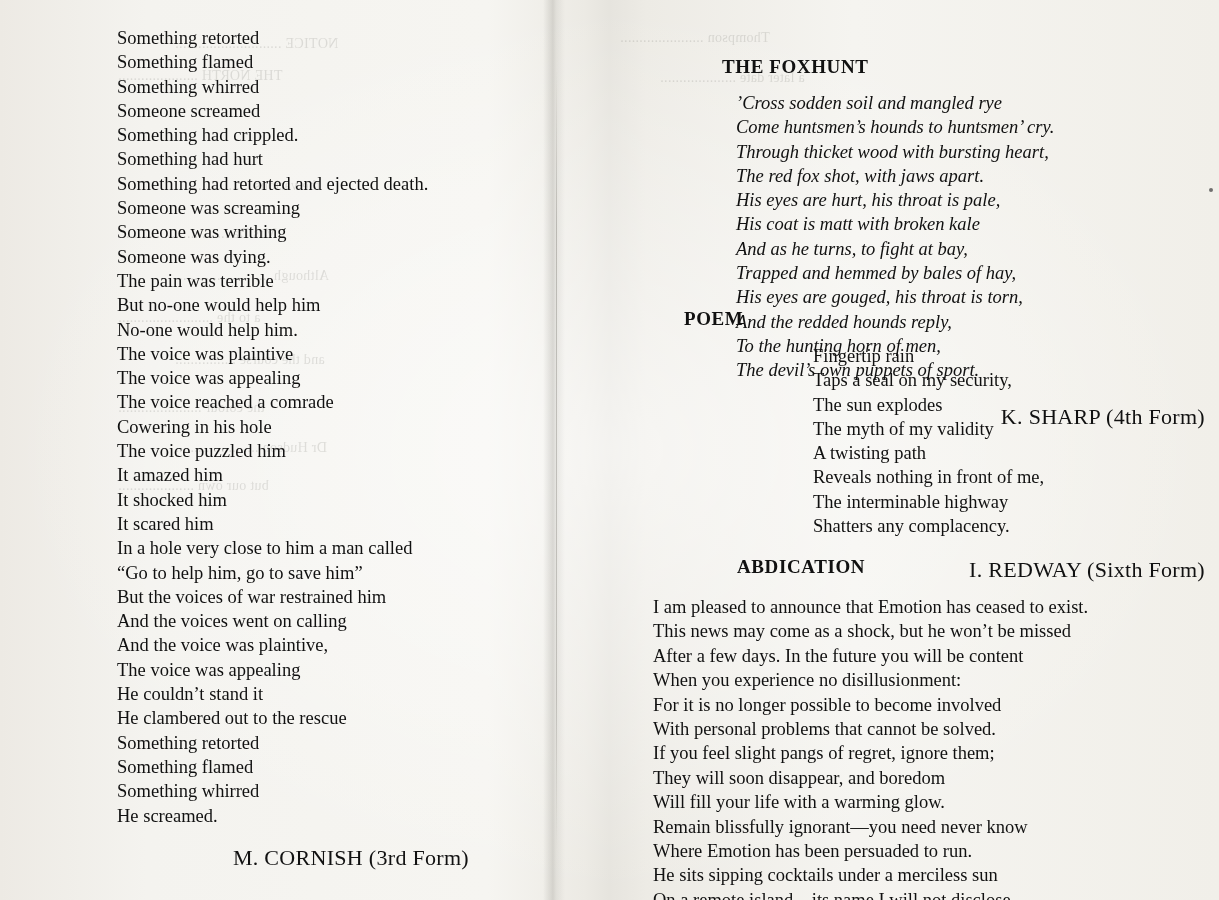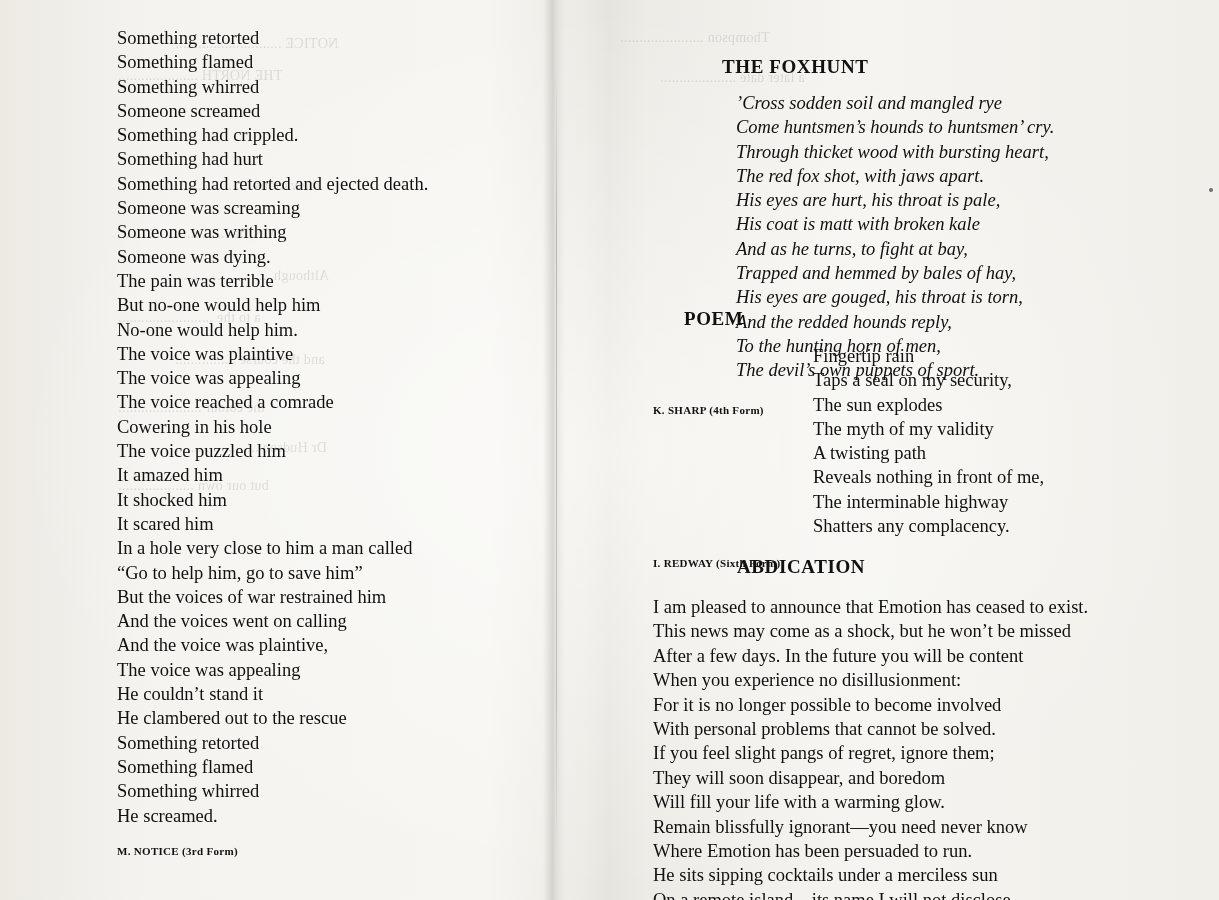--- a/index.html
+++ b/index.html
@@ -82,25 +82,24 @@
     font-size: 19px;
     letter-spacing: 0.6px;
     margin: 0 0 12px 0;
   }
   .poem-body {
     font-size: 18.5px;
     line-height: 24.3px;
     white-space: pre-wrap;
   }
   .poem-attrib {
-    font-size: 11px;
+    font-size: 22px;
     letter-spacing: 0.3px;
     margin-top: 14px;
-    text-align: left;
-    font-weight: bold;
+    text-align: right;
   }
 
   
   #poem-something {
     left: 117px;
     top: 26px;
     width: 400px;
   }
   #poem-something .poem-title {
     margin-left: 27px;
@@ -211,21 +210,21 @@
 But the voices of war restrained him
 And the voices went on calling
 And the voice was plaintive,
 The voice was appealing
 He couldn’t stand it
 He clambered out to the rescue
 Something retorted
 Something flamed
 Something whirred
 He screamed.</div>
-    <div class="poem-attrib">M. NOTICE (3rd Form)</div>
+    <div class="poem-attrib">M. CORNISH (3rd Form)</div>
   </div>
 </div>
 
 <div class="column col-right">
   <div class="poem" id="poem-foxhunt">
     <div class="poem-title">THE FOXHUNT</div>
     <div class="poem-body">’Cross sodden soil and mangled rye
 Come huntsmen’s hounds to huntsmen’ cry.
 Through thicket wood with bursting heart,
 The red fox shot, with jaws apart.

